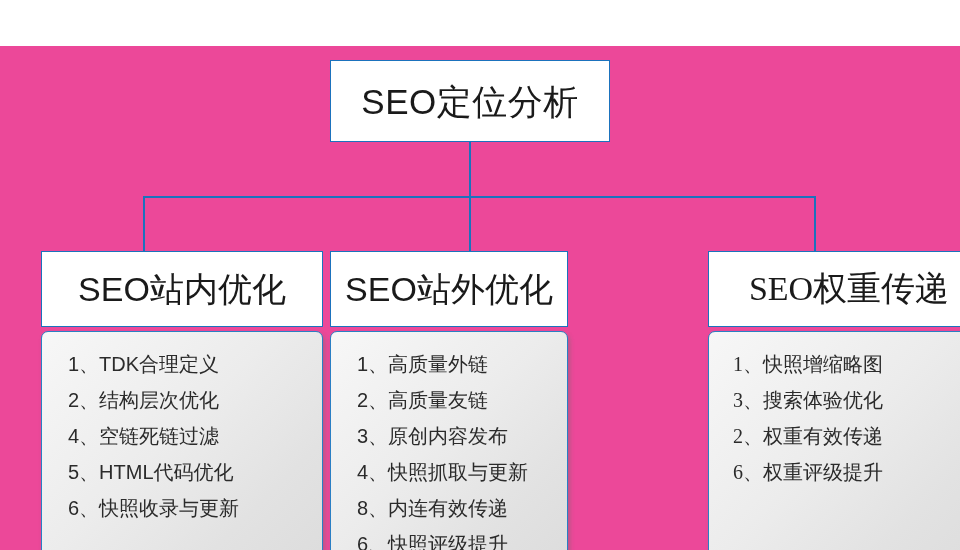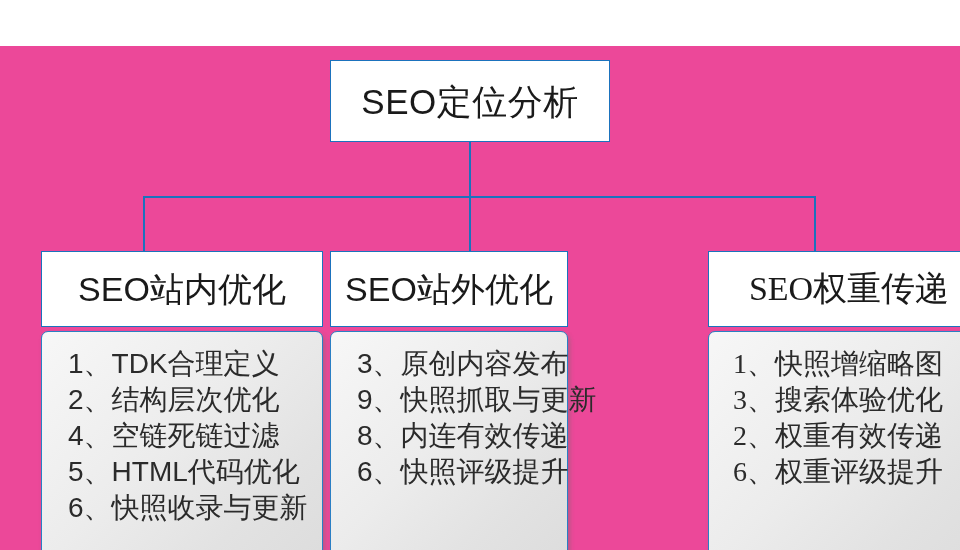--- a/index.html
+++ b/index.html
@@ -101,21 +101,21 @@
     border: 1.4px solid #2a7fc4;
     border-radius: 7px;
     background: linear-gradient(135deg, #f7f7f7 0%, #ececec 45%, #e2e2e2 75%, #dcdcdc 100%);
     box-shadow: 2px 3px 4px rgba(110,110,110,0.45);
     padding: 14px 0 10px 0;
     display: flex;
     flex-direction: column;
     justify-content: flex-start;
   }
   .list-item {
-    font-size: 28px;
+    font-size: 20px;
     color: #2b2b2b;
     line-height: 36px;
     padding-left: 26px;
     white-space: nowrap;
   }
   .col-3 .list-item { padding-left: 24px; }
 </style>
 </head>
 <body>
 
@@ -142,22 +142,24 @@
       <div class="list-item">5、HTML代码优化</div>
       <div class="list-item">6、快照收录与更新</div>
     </div>
   </div>
 
   <div class="column col-2">
     <div class="col-header">
       <span class="col-title">SEO站外优化</span>
     </div>
     <div class="col-list">
+      <div class="list-item">1、高质量外链</div>
+      <div class="list-item">2、高质量友链</div>
       <div class="list-item">3、原创内容发布</div>
-      <div class="list-item">9、快照抓取与更新</div>
+      <div class="list-item">4、快照抓取与更新</div>
       <div class="list-item">8、内连有效传递</div>
       <div class="list-item">6、快照评级提升</div>
     </div>
   </div>
 
   <div class="column col-3">
     <div class="col-header">
       <span class="col-title">SEO权重传递</span>
     </div>
     <div class="col-list">

